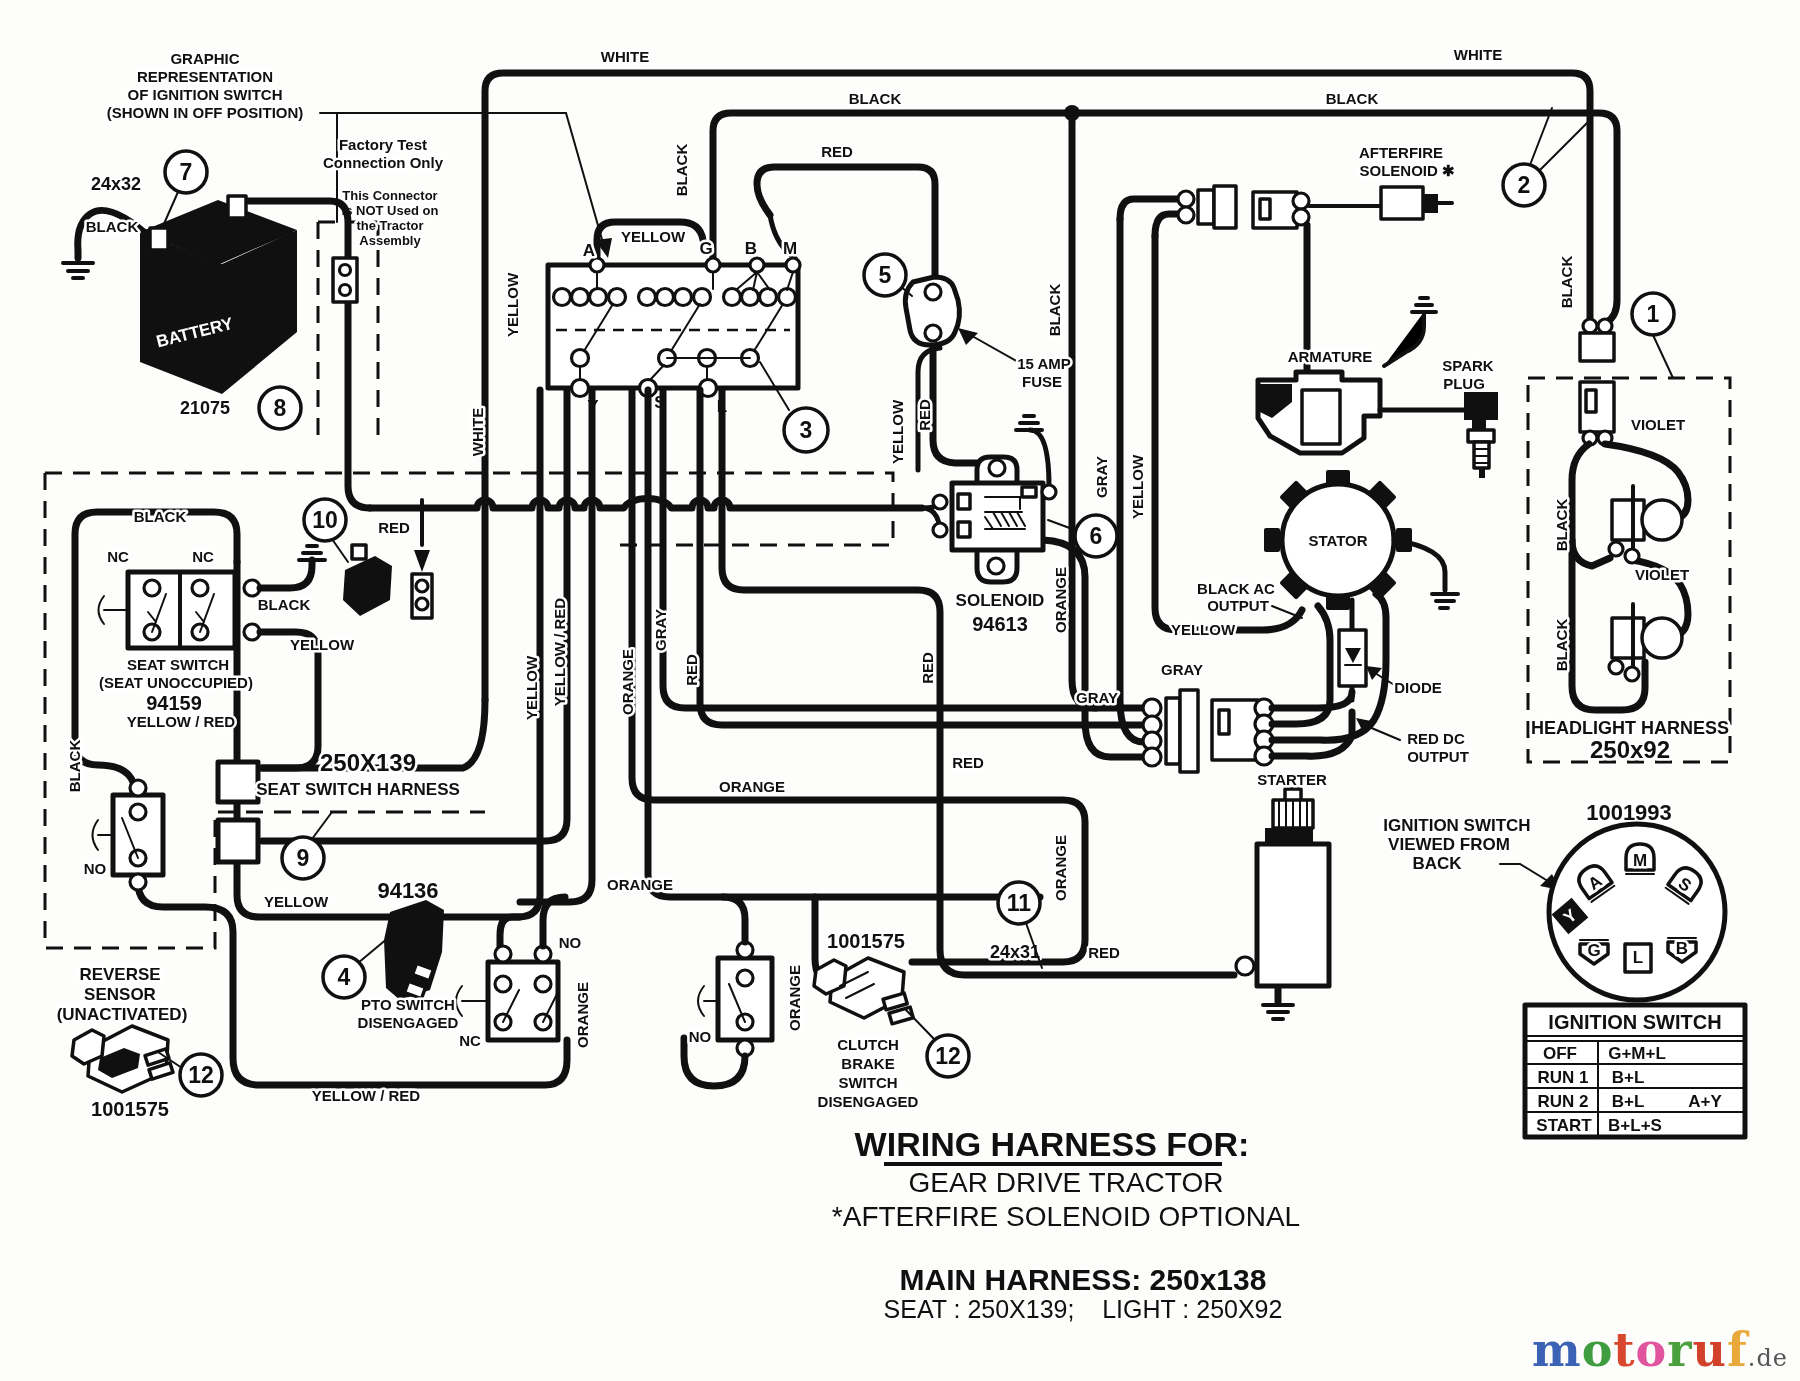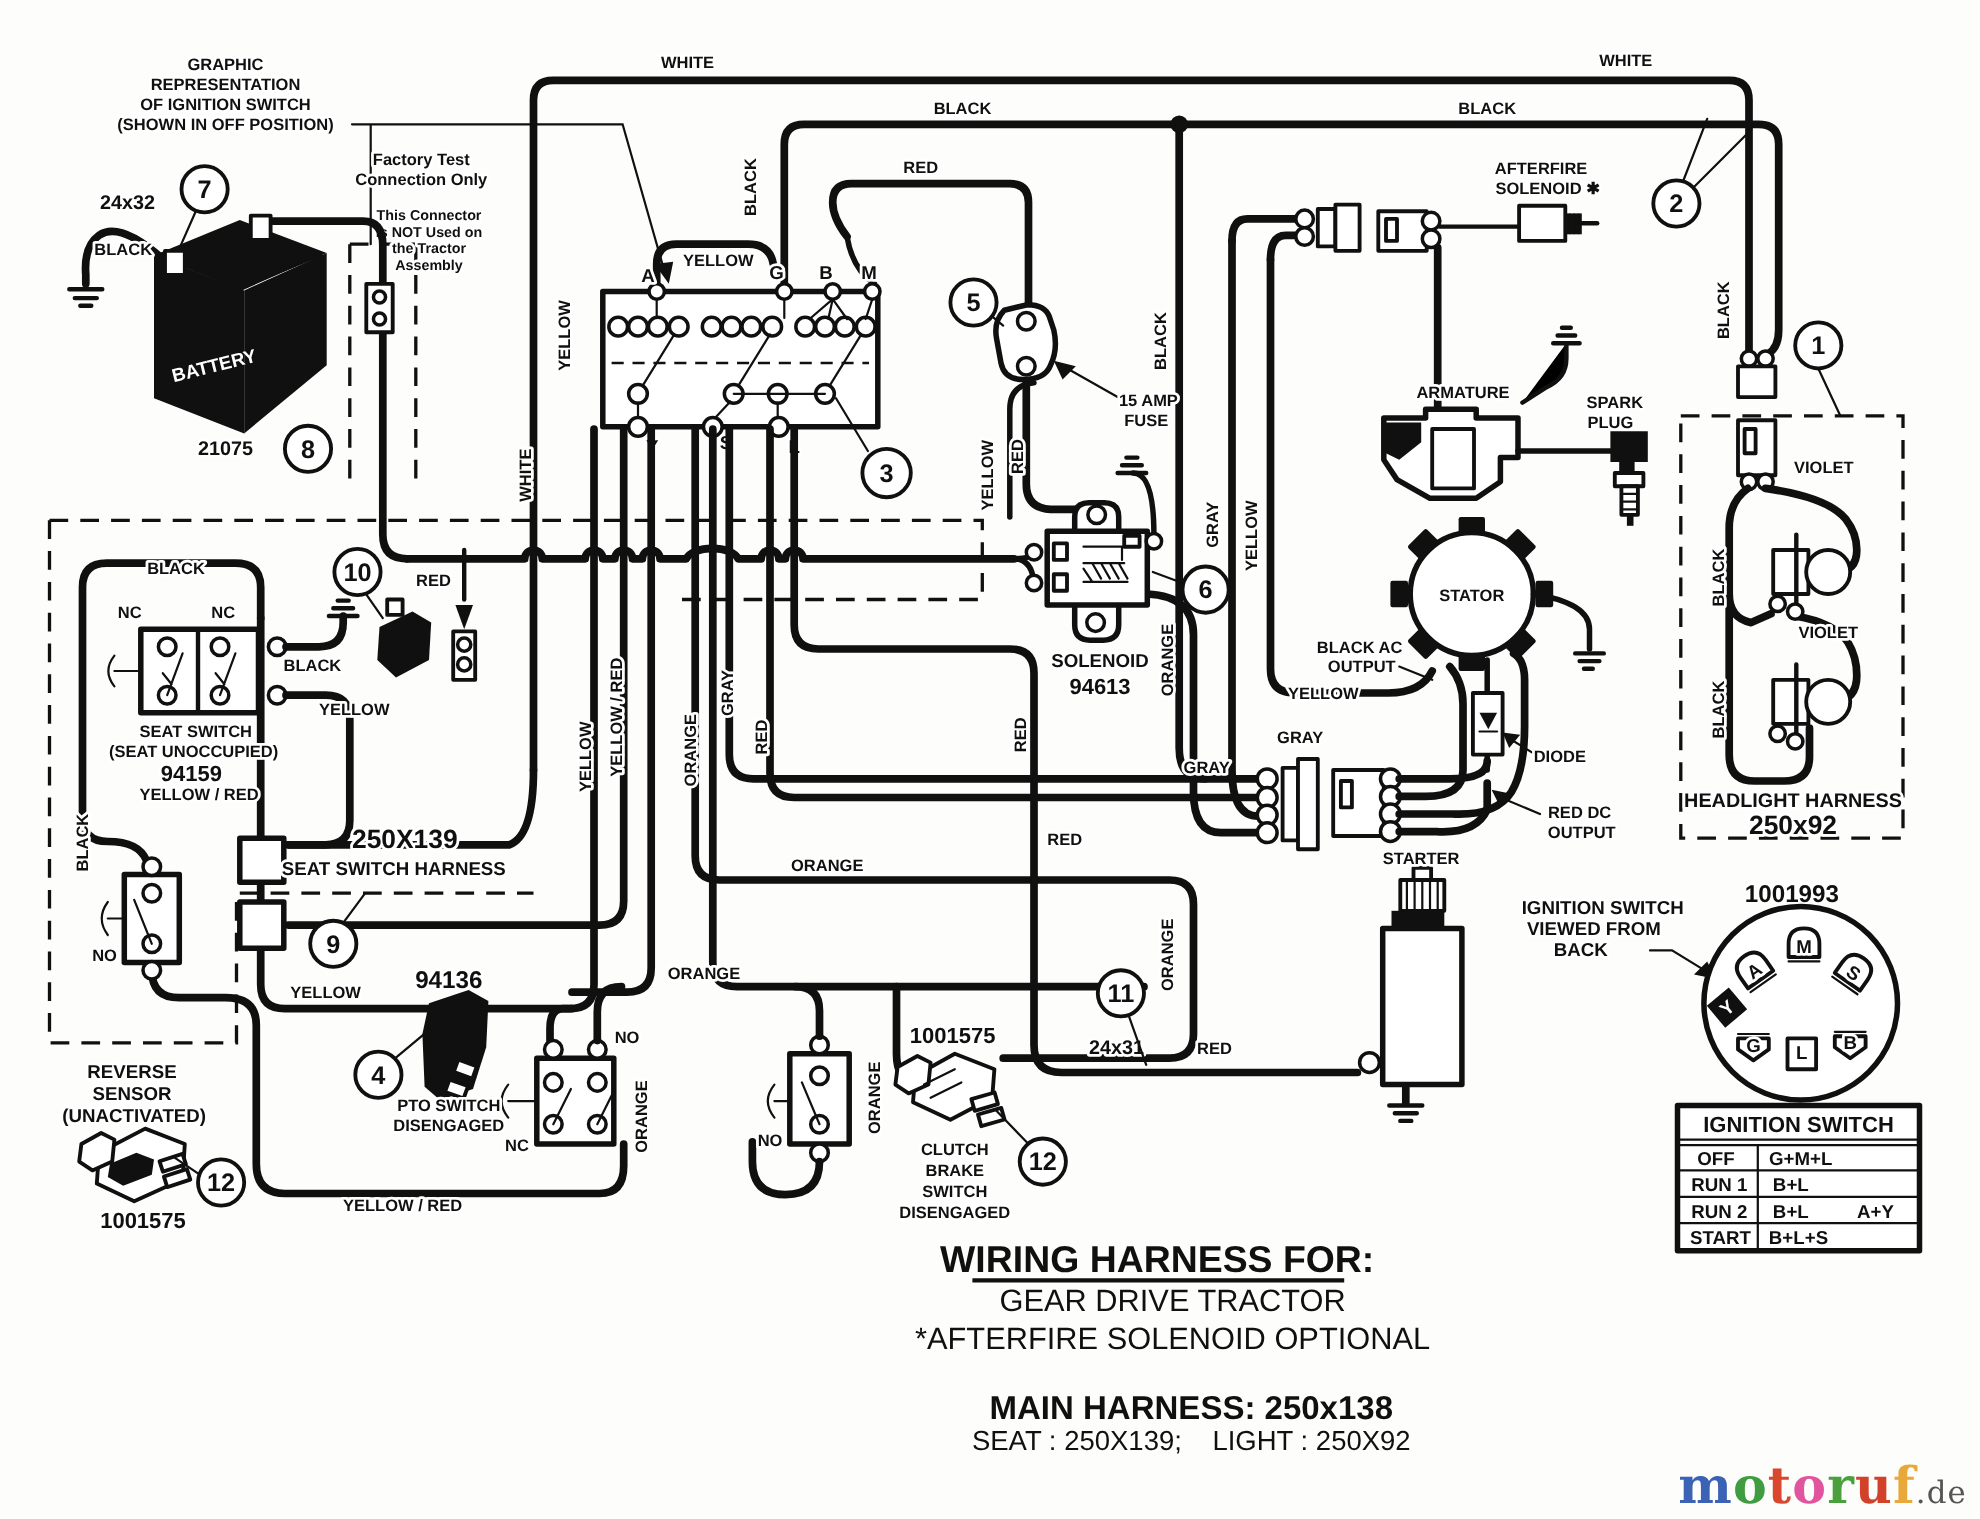--- a/index.html
+++ b/index.html
@@ -29,21 +29,21 @@
   .t20{font-size:20px;font-weight:bold}
   .t22{font-size:22px;font-weight:bold}
   .t24{font-size:24px;font-weight:bold}
   .n28{font-size:28px;stroke-width:0}
   .n25{font-size:25px;stroke-width:0}
   .b34{font-size:34px;font-weight:bold;stroke-width:0}
   .b30{font-size:30px;font-weight:bold;stroke-width:0}
   .callout{font-size:23px;font-weight:bold;stroke-width:0}
   .logo{position:absolute;right:12px;bottom:4px;font-family:"DejaVu Serif",serif;
         font-size:46px;font-weight:bold;letter-spacing:1px;}
-  .logo .de{font-size:28px;color:#555;font-weight:normal}
+  .logo .de{font-size:24px;color:#555;font-weight:normal}
 </style>
 </head>
 <body>
 
 <div class="page">
 <svg width="1800" height="1381" viewBox="0 0 1800 1381">
 
   <g>
     <path class="dash" d="M45,473 H893 V545 H615"></path>
     <path class="dash" d="M45,473 V948 H215 V812 H485"></path>

